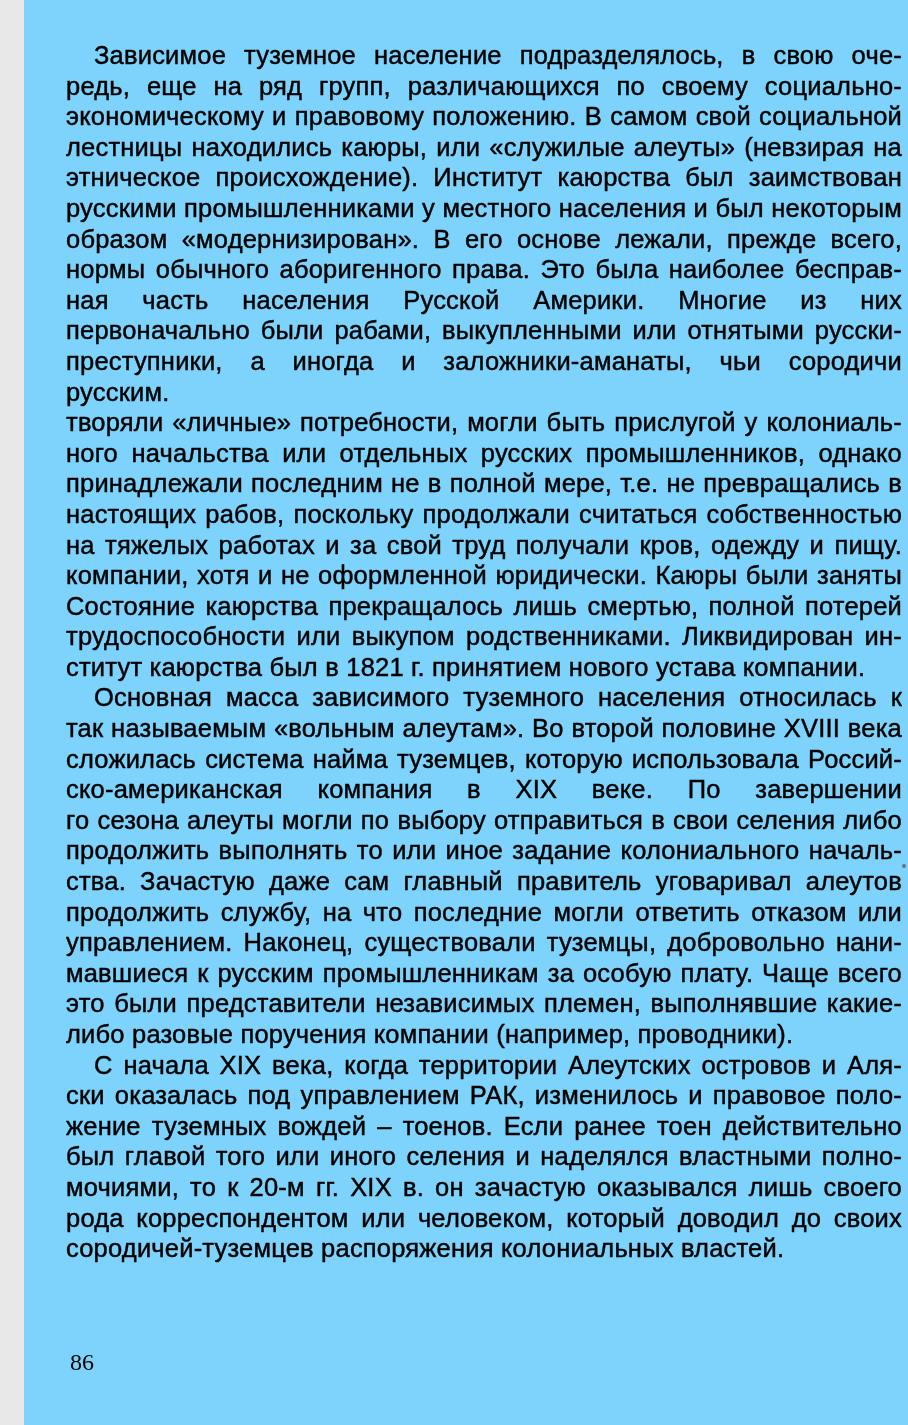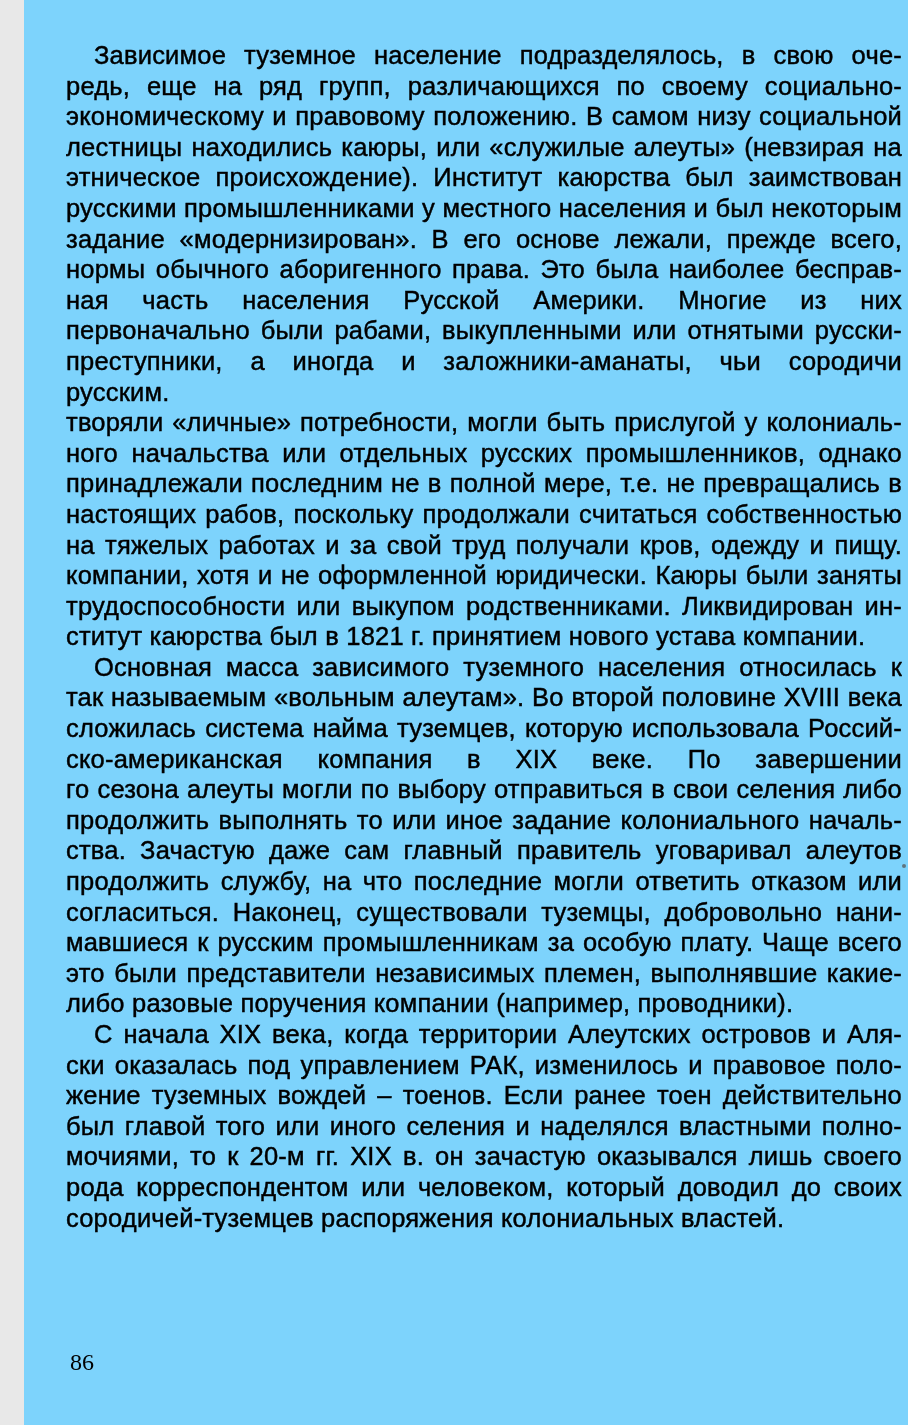--- a/index.html
+++ b/index.html
@@ -74,53 +74,54 @@
   <div class="corner-mark"></div>
   <div class="speck s1"></div>
   <div class="speck s2"></div>
   <div class="speck s3"></div>
 
   <div class="text-block">
 
     <div class="paragraph">
       <div class="line first">Зависимое туземное население подразделялось, в свою оче-</div>
       <div class="line">редь, еще на ряд групп, различающихся по своему социально-</div>
-      <div class="line">экономическому и правовому положению. В самом низу социальной</div>
+      <div class="line">экономическому и правовому положению. В самом свой социальной</div>
       <div class="line">лестницы находились каюры, или «служилые алеуты» (невзирая на</div>
       <div class="line">этническое происхождение). Институт каюрства был заимствован</div>
       <div class="line">русскими промышленниками у местного населения и был некоторым</div>
-      <div class="line">задание «модернизирован». В его основе лежали, прежде всего,</div>
+      <div class="line">образом «модернизирован». В его основе лежали, прежде всего,</div>
       <div class="line">нормы обычного аборигенного права. Это была наиболее бесправ-</div>
       <div class="line">ная часть населения Русской Америки. Многие из них действительно</div>
       <div class="line">первоначально были рабами, выкупленными или отнятыми русски-</div>
       <div class="line">преступники, а иногда и заложники-аманаты, чьи сородичи изменили</div>
       <div class="line plast">русским.</div>
     </div>
 
     <div class="paragraph">
       <div class="line">творяли «личные» потребности, могли быть прислугой у колониаль-</div>
       <div class="line">ного начальства или отдельных русских промышленников, однако</div>
       <div class="line">принадлежали последним не в полной мере, т.е. не превращались в</div>
       <div class="line">настоящих рабов, поскольку продолжали считаться собственностью</div>
       <div class="line">на тяжелых работах и за свой труд получали кров, одежду и пищу.</div>
       <div class="line">компании, хотя и не оформленной юридически. Каюры были заняты</div>
+      <div class="line">Состояние каюрства прекращалось лишь смертью, полной потерей</div>
       <div class="line">трудоспособности или выкупом родственниками. Ликвидирован ин-</div>
       <div class="line plast">ститут каюрства был в 1821 г. принятием нового устава компании.</div>
     </div>
 
     <div class="paragraph">
       <div class="line first">Основная масса зависимого туземного населения относилась к</div>
       <div class="line">так называемым «вольным алеутам». Во второй половине XVIII века</div>
       <div class="line">сложилась система найма туземцев, которую использовала Россий-</div>
       <div class="line">ско-американская компания в XIX веке. По завершении промыслово-</div>
       <div class="line">го сезона алеуты могли по выбору отправиться в свои селения либо</div>
       <div class="line">продолжить выполнять то или иное задание колониального началь-</div>
       <div class="line">ства. Зачастую даже сам главный правитель уговаривал алеутов</div>
       <div class="line">продолжить службу, на что последние могли ответить отказом или</div>
-      <div class="line">согласиться. Наконец, существовали туземцы, добровольно нани-</div>
+      <div class="line">управлением. Наконец, существовали туземцы, добровольно нани-</div>
       <div class="line">мавшиеся к русским промышленникам за особую плату. Чаще всего</div>
       <div class="line">это были представители независимых племен, выполнявшие какие-</div>
       <div class="line plast">либо разовые поручения компании (например, проводники).</div>
     </div>
 
     <div class="paragraph">
       <div class="line first">С начала XIX века, когда территории Алеутских островов и Аля-</div>
       <div class="line">ски оказалась под управлением РАК, изменилось и правовое поло-</div>
       <div class="line">жение туземных вождей – тоенов. Если ранее тоен действительно</div>
       <div class="line">был главой того или иного селения и наделялся властными полно-</div>

